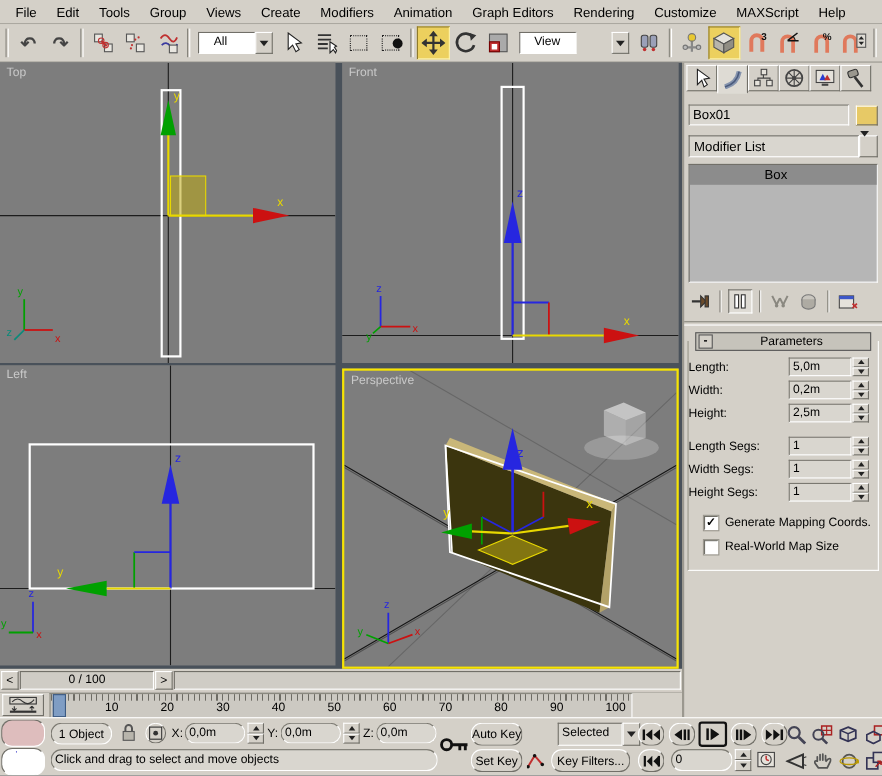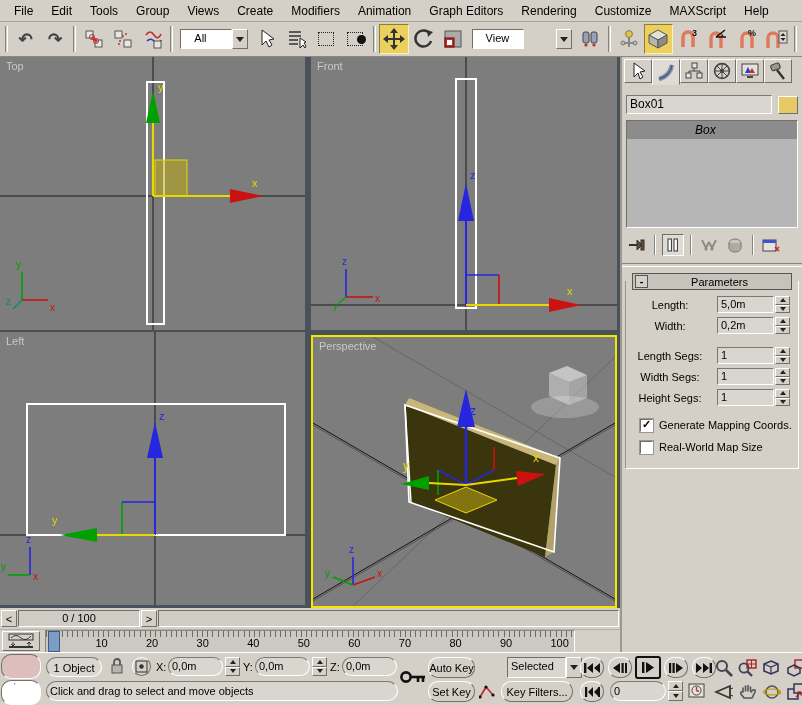--- a/index.html
+++ b/index.html
@@ -44,37 +44,37 @@
   .cp-tabs { display:flex; padding-left:2px; height:26px; }
   .cp-tab { width:28px; height:24px; border:1px solid; border-color:#fff #716f68 #716f68 #fff; background:var(--ui,#d4d0c8);
             display:flex; align-items:center; justify-content:center; }
   .cp-tab.active { background:#dedbd4; border-bottom-color:#dedbd4; height:26px; }
   .cp-name-row { display:flex; align-items:center; margin:10px 4px 0 4px; gap:6px; }
   .cp-name { flex:1; height:19px; font-size:12px; }
   .cp-swatch { width:20px; height:18px; background:var(--swatch,#e7c966); border:1px solid; border-color:#fff #716f68 #716f68 #fff; }
   .cp-combo { display:flex; margin:9px 4px 0 4px; height:20px; }
   .cp-combo .combo-text { flex:1; background:#d9d6cf; border:1px solid; border-color:#716f68 #fff #fff #716f68; padding:2px 4px; font-size:12px; }
   .cp-combo .combo-btn { width:17px; }
-  .cp-stack { margin:6px 4px 0 4px; height:108px; background:#b6b6b6; border:1px solid; border-color:#716f68 #fff #fff #716f68;font-style:italic; }
+  .cp-stack { margin:6px 4px 0 4px; height:108px; background:#b6b6b6; border:1px solid; border-color:#716f68 #fff #fff #716f68; }
   .stack-row { height:18px; line-height:18px; padding-left:68px; font-size:12px; }
   .stack-row.selected { background:#8c8c8c; }
   .cp-stacktools { display:flex; align-items:center; height:28px; margin:3px 4px 0 4px; gap:4px; }
   .st-btn { width:22px; height:22px; display:flex; align-items:center; justify-content:center; }
   .st-btn.pressed { border:1px solid; border-color:#716f68 #fff #fff #716f68; background:#dedbd4; }
   .st-sep { width:2px; height:20px; border-left:1px solid #86847c; border-right:1px solid #fff; margin:0 2px; }
   .cp-divider { height:4px; margin:4px 0 0 0; border-top:1px solid #86847c; border-bottom:1px solid #ffffff; }
   .rollout { margin:14px 3px 0 3px; border-left:1px solid #989589; border-right:1px solid #ffffff; border-bottom:1px solid #ffffff; padding-bottom:10px; }
   .rollout-header { display:flex; align-items:center; height:17px; margin:0 6px; background:#c6c3bb;
                     border:1px solid #555; position:relative; top:-8px; }
   .rollout-collapse { width:13px; height:13px; margin-left:2px; border:1px solid #555; background:#d4d0c8;
                       display:flex; align-items:center; justify-content:center; font-weight:bold; font-size:11px; line-height:1; }
   .rollout-title { flex:1; text-align:center; font-size:11px; }
   .prow { display:flex; align-items:center; height:21px; padding-right:8px; }
   .prow.gap { margin-top:9px; }
-  .plabel { flex:1; text-align:center; margin-right:3px; font-size:11px; }
+  .plabel { flex:1; text-align:left; margin-right:3px; font-size:11px; }
   .pfield { width:57px; height:17px; font-size:11px; }
   .spinner { width:15px; height:17px; display:flex; flex-direction:column; margin-left:1px; }
   .spin-up,.spin-down { flex:1; border:1px solid; border-color:#fff #716f68 #716f68 #fff; background:var(--ui,#d4d0c8);
                         display:flex; align-items:center; justify-content:center; }
   .spin-up::after   { content:""; border:3px solid transparent; border-bottom:4px solid #222; margin-top:-3px; }
   .spin-down::after { content:""; border:3px solid transparent; border-top:4px solid #222; margin-bottom:-3px; }
   .cbrow { display:flex; align-items:center; height:22px; padding-left:14px; gap:6px; }
   .cbox { width:13px; height:13px; background:#fff; border:1px solid; border-color:#716f68 #fff #fff #716f68; outline:1px solid #9a978e;
           display:flex; align-items:center; justify-content:center; font-size:11px; font-weight:bold; }
   .cbox.checked::after { content:"\2713"; margin-top:-1px; }
@@ -478,20 +478,24 @@
             <line x1="8" y1="8" x2="15" y2="17" stroke="#333" stroke-width="2.4"></line>
           </svg>
         </div>
     </div>
 
     <div class="cp-name-row">
       <div class="cp-name field">Box01</div>
       <div class="cp-swatch"></div>
     </div>
 
+    <div class="cp-combo">
+      <div class="combo-text">Modifier List</div>
+      <div class="combo-btn raised"><span class="arrow-down"></span></div>
+    </div>
 
     <div class="cp-stack">
       <div class="stack-row selected">Box</div>
     </div>
 
     <div class="cp-stacktools">
       <div class="st-btn">
           <svg width="18" height="14">
             <line x1="1" y1="7" x2="9" y2="7" stroke="#333" stroke-width="2"></line>
             <polygon points="9,2 14,7 9,12" fill="#6b4b2a" stroke="#333"></polygon>
@@ -541,20 +545,28 @@
         <span class="plabel">Length:</span>
         <span class="pfield field">5,0m</span>
         <span class="spinner">
             <span class="spin-up"></span>
             <span class="spin-down"></span>
           </span>
       </div>
       <div class="prow">
         <span class="plabel">Width:</span>
         <span class="pfield field">0,2m</span>
+        <span class="spinner">
+            <span class="spin-up"></span>
+            <span class="spin-down"></span>
+          </span>
+      </div>
+      <div class="prow">
+        <span class="plabel">Height:</span>
+        <span class="pfield field">2,5m</span>
         <span class="spinner">
             <span class="spin-up"></span>
             <span class="spin-down"></span>
           </span>
       </div>
       <div class="prow gap">
         <span class="plabel">Length Segs:</span>
         <span class="pfield field">1</span>
         <span class="spinner">
             <span class="spin-up"></span>

